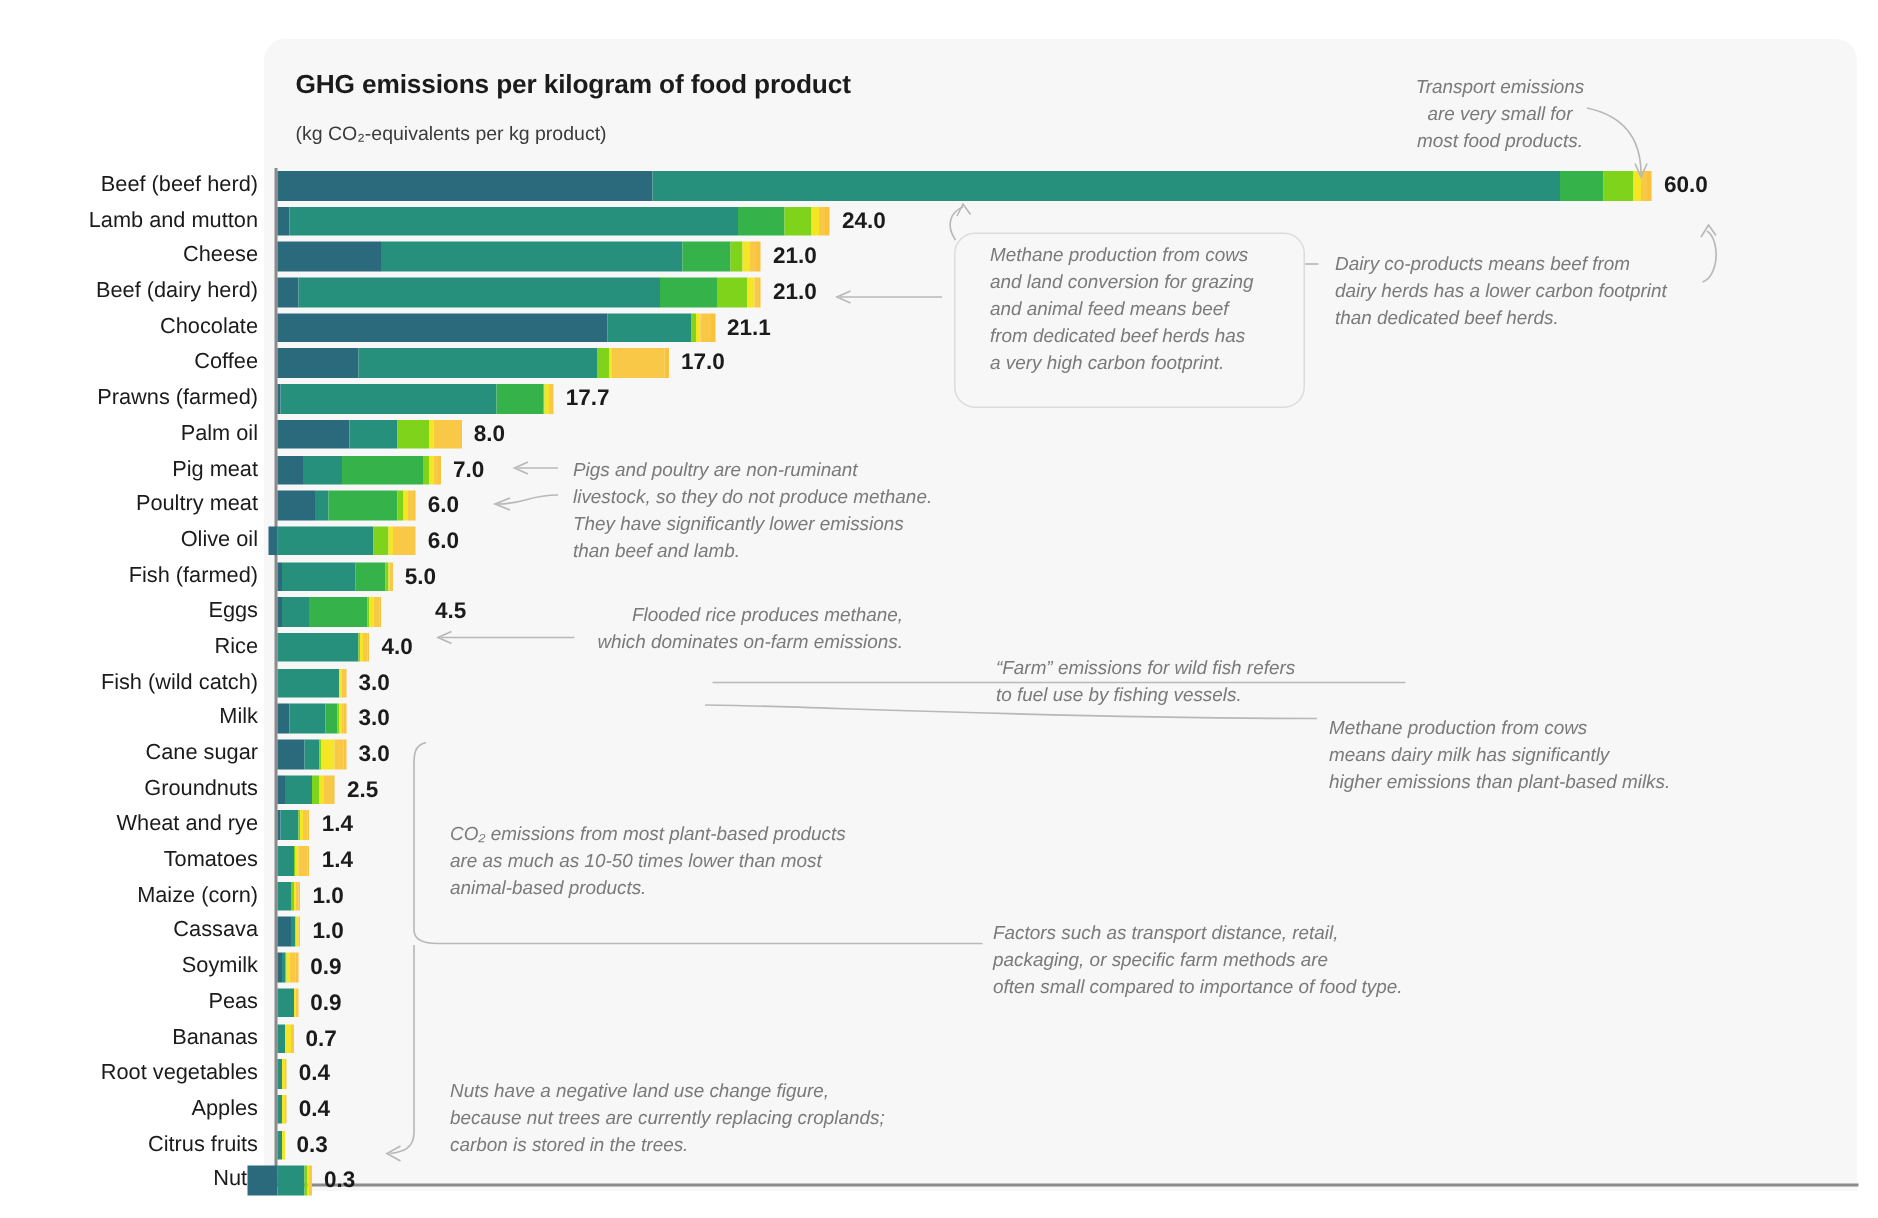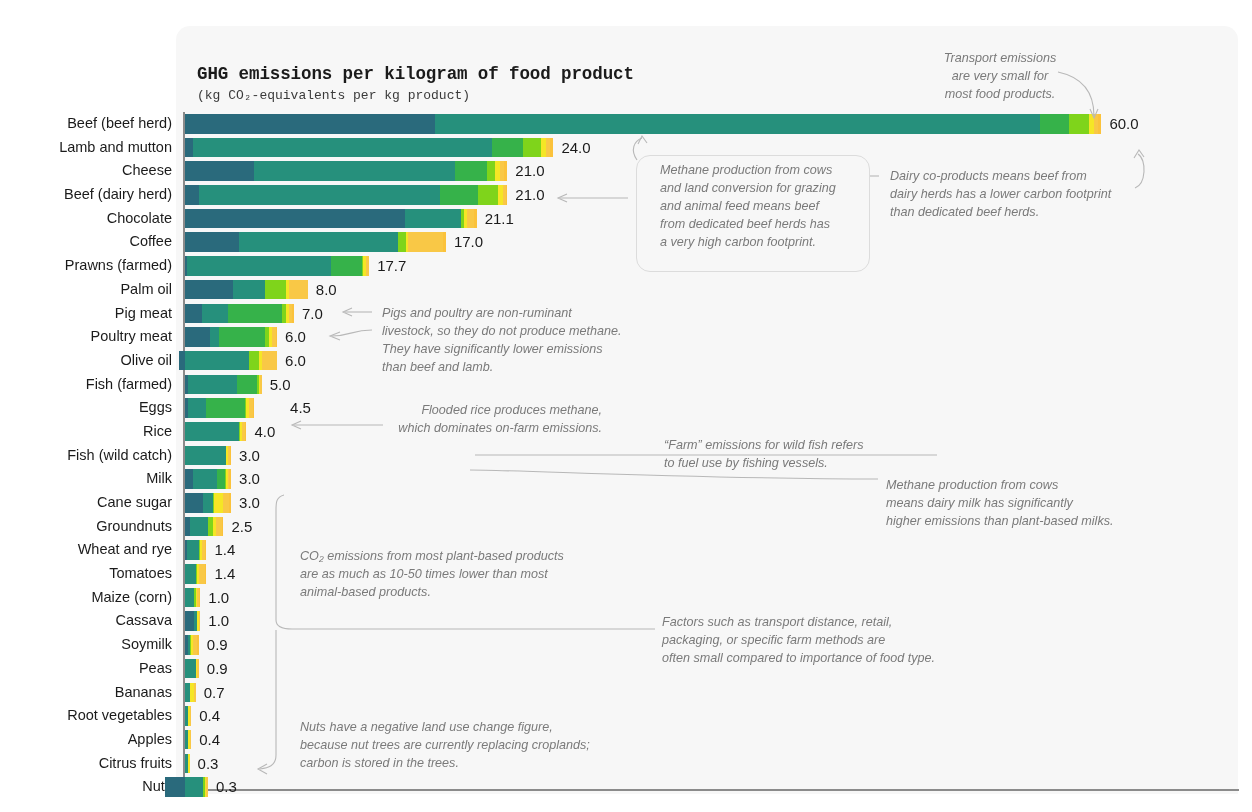--- a/index.html
+++ b/index.html
@@ -33,27 +33,27 @@
     background: #8b8b8b;
   }
   .axis-bottom {
     position: absolute;
     left: 183px; top: 789px;
     width: 1056px; height: 2px;
     background: #8b8b8b;
   }
 
   
-  .title-wrap { position: absolute; left: 197px; top: 64px; font-family: Liberation Mono, monospace; }
+  .title-wrap { position: absolute; left: 197px; top: 46px; }
   .title {
     font-size: 17.5px; font-weight: bold; color: #1b1b1b;
     letter-spacing: -0.1px; line-height: 1.2;
   }
   .subtitle {
-    font-size: 13px; color: #3a3a3a; margin-top: 3px; line-height: 1.2;
+    font-size: 13px; color: #3a3a3a; margin-top: 14px; line-height: 1.2;
   }
 
   
   #rows { position: absolute; left: 0; top: 112px; width: 1252px; }
   .row {
     position: relative;
     height: 23.7px;
     width: 1252px;
   }
   .row-label {
@@ -76,21 +76,21 @@
     position: absolute;
     top: 0; height: 19.5px;
     display: flex;
     flex-direction: row;
   }
   .seg { height: 19.5px; }
   .value {
     position: absolute;
     top: 0; height: 19.5px;
     line-height: 19.5px;
-    font-size: 15px; font-weight: normal; color: #1b1b1b;
+    font-size: 15px; font-weight: bold; color: #1b1b1b;
     white-space: nowrap;
   }
 
   
   .anno {
     position: absolute;
     font-style: italic;
     font-size: 12.6px;
     line-height: 1.42;
     color: #7a7a7a;

